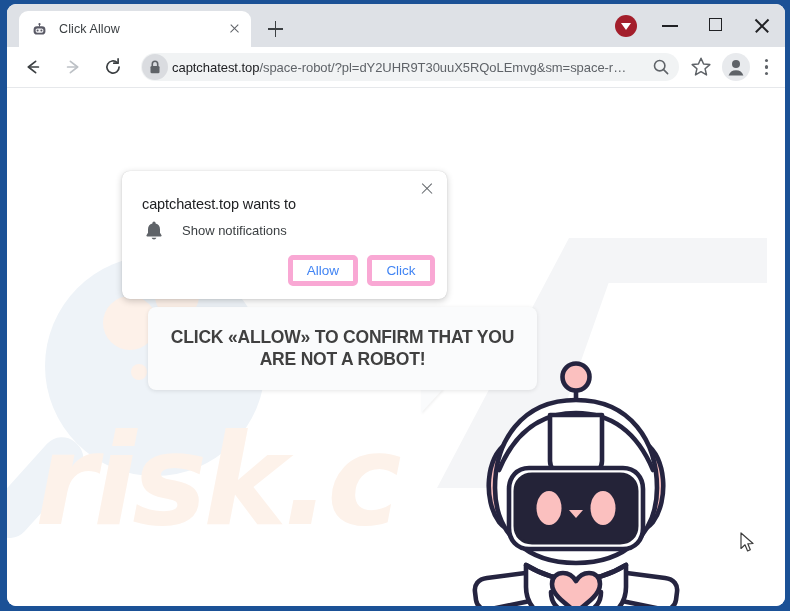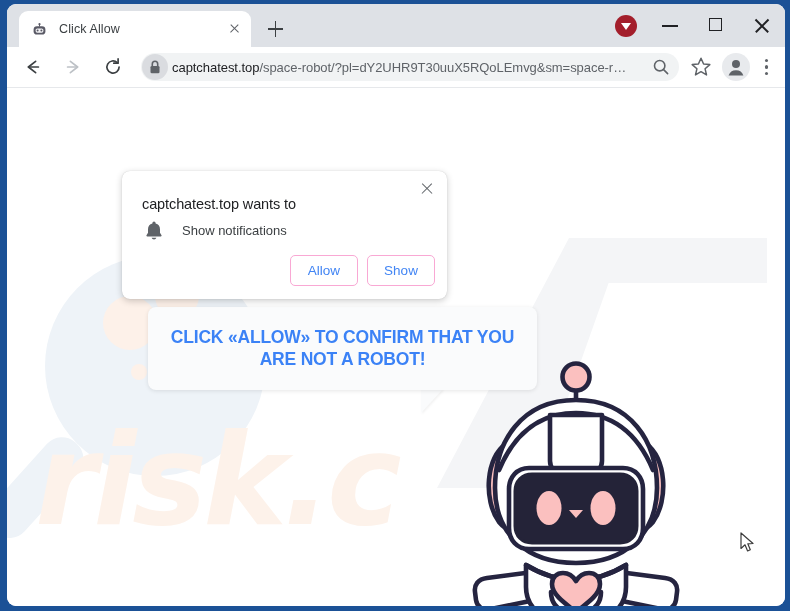--- a/index.html
+++ b/index.html
@@ -299,21 +299,21 @@
     border-radius: 8px;
     box-shadow: 0 1px 4px rgba(0,0,0,.10);
     display: flex;
     align-items: center;
     justify-content: center;
   }
   #bubble-text {
     font-family: "Liberation Sans", sans-serif;
     font-size: 17.5px;
     font-weight: 700;
-    color: #3b82f6;
+    color: #404040;
     text-align: center;
     line-height: 1.25;
     letter-spacing: -.2px;
     width: 350px;
   }
   #bubble-tail {
     position: absolute;
     left: 414px; top: 301px;
     width: 0; height: 0;
     border-left: 22px solid #fafbfc;
@@ -382,21 +382,21 @@
   }
   #perm-actions {
     position: absolute;
     right: 12px; bottom: 13px;
     display: flex;
     gap: 9px;
   }
   .perm-btn {
     min-width: 68px;
     height: 31px;
-    border: 1px solid #f9a8d4;
+    border: 5px solid #f9a8d4;
     border-radius: 5px;
     background: #ffffff;
     color: #4285f4;
     font-size: 13.5px;
     font-family: "Liberation Sans", sans-serif;
     display: flex;
     align-items: center;
     justify-content: center;
     padding: 0 14px;
     box-sizing: border-box;
@@ -568,19 +568,19 @@
         <span id="bell-icon">
           <svg width="24" height="24" viewBox="0 0 24 24">
             <path d="M12 3.4 a1.6 1.6 0 0 1 1.6 1.6 v.5 a6 6 0 0 1 4.4 5.8 v3.4 l1.5 2.6 a.8 .8 0 0 1 -.7 1.2 H5.2 a.8 .8 0 0 1 -.7 -1.2 L6 14.7 v-3.4 a6 6 0 0 1 4.4 -5.8 V5 A1.6 1.6 0 0 1 12 3.4 Z" fill="#5f6368"></path>
             <path d="M9.6 19.8 a2.5 2.5 0 0 0 4.8 0 Z" fill="#5f6368"></path>
           </svg>
         </span>
         <span id="perm-permtext">Show notifications</span>
       </div>
       <div id="perm-actions">
         <button class="perm-btn">Allow</button>
-        <button class="perm-btn">Show</button>
+        <button class="perm-btn">Click</button>
       </div>
     </div>
 
   </div>
  </div>
 </div>
 
 </body></html>

